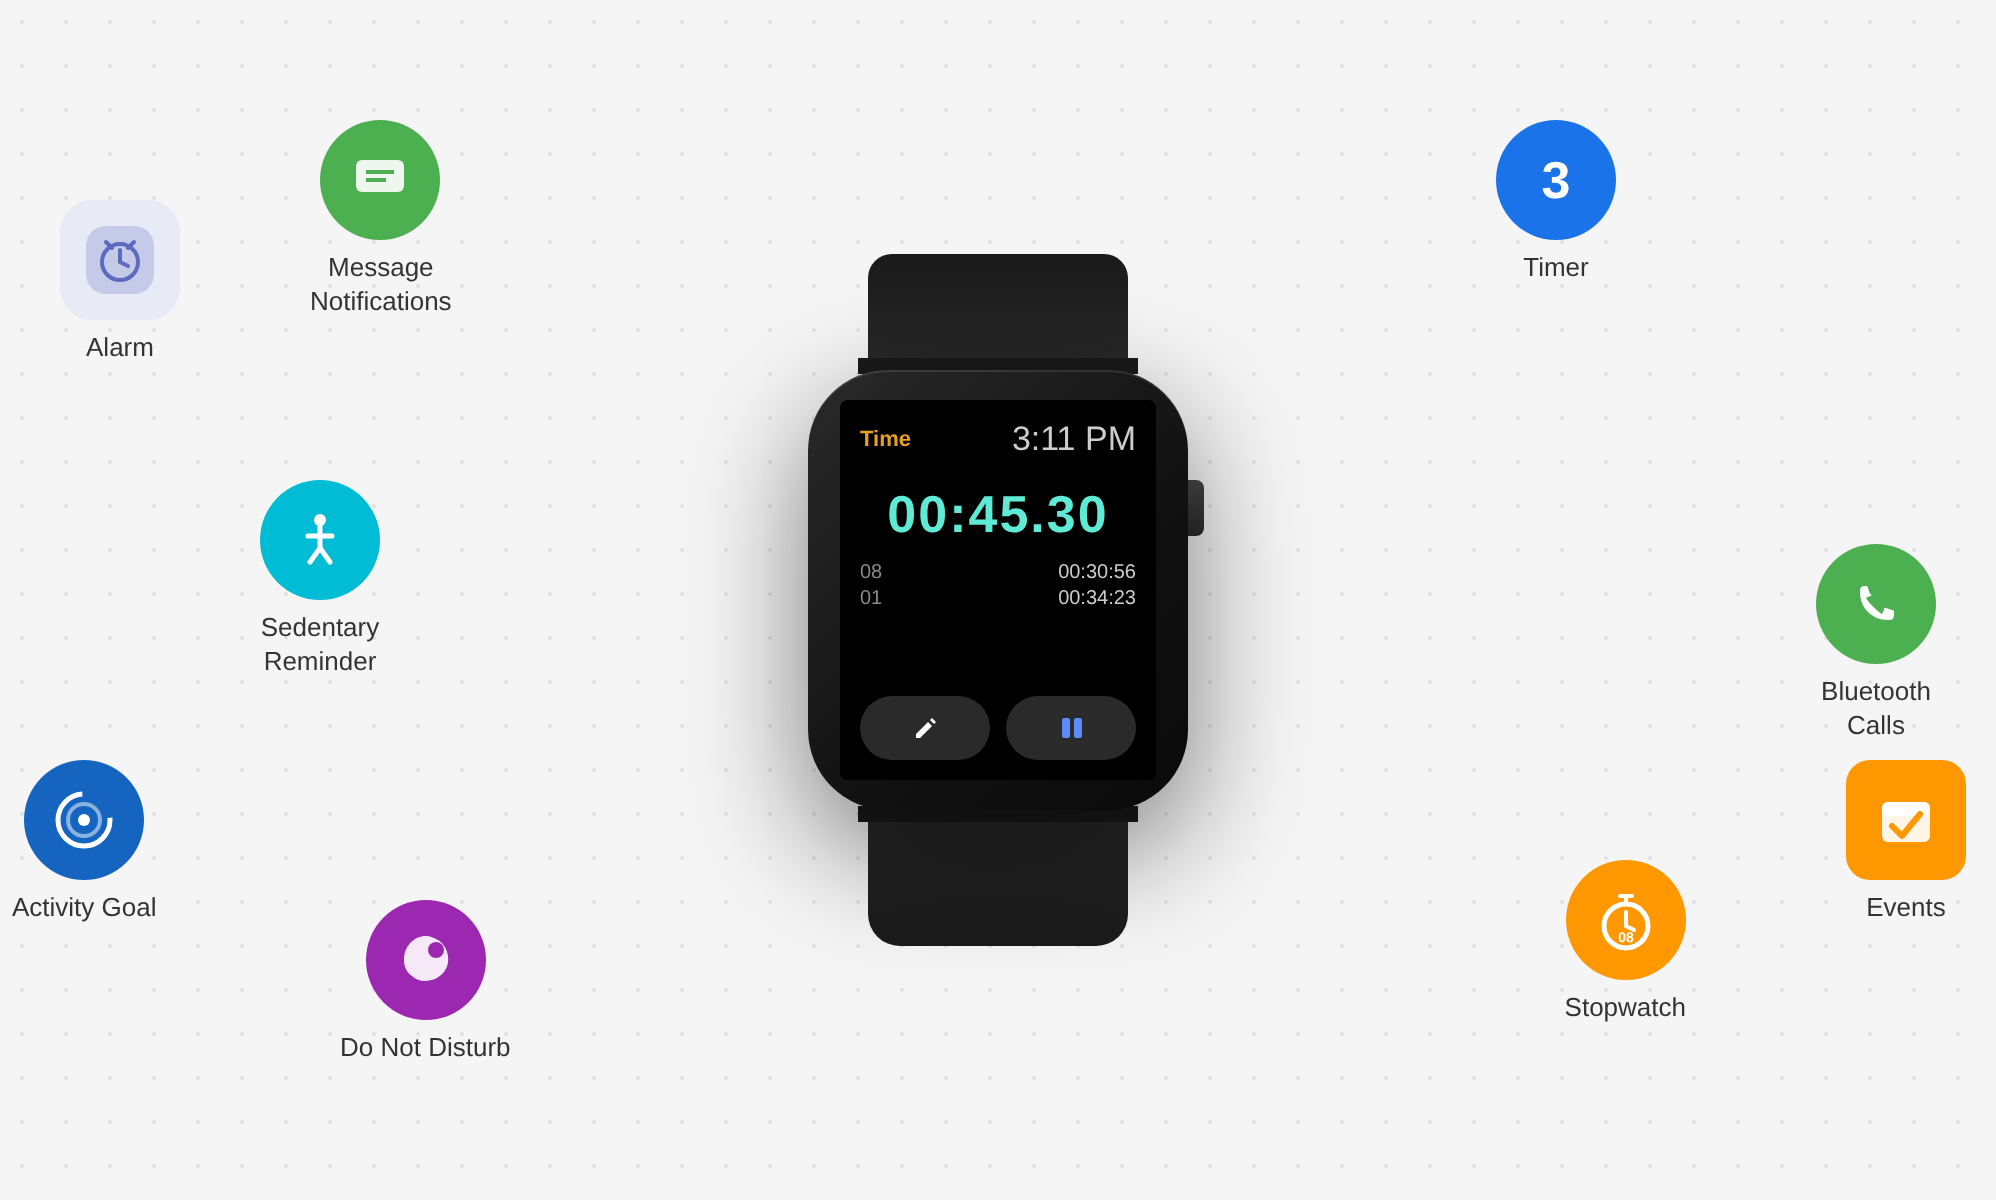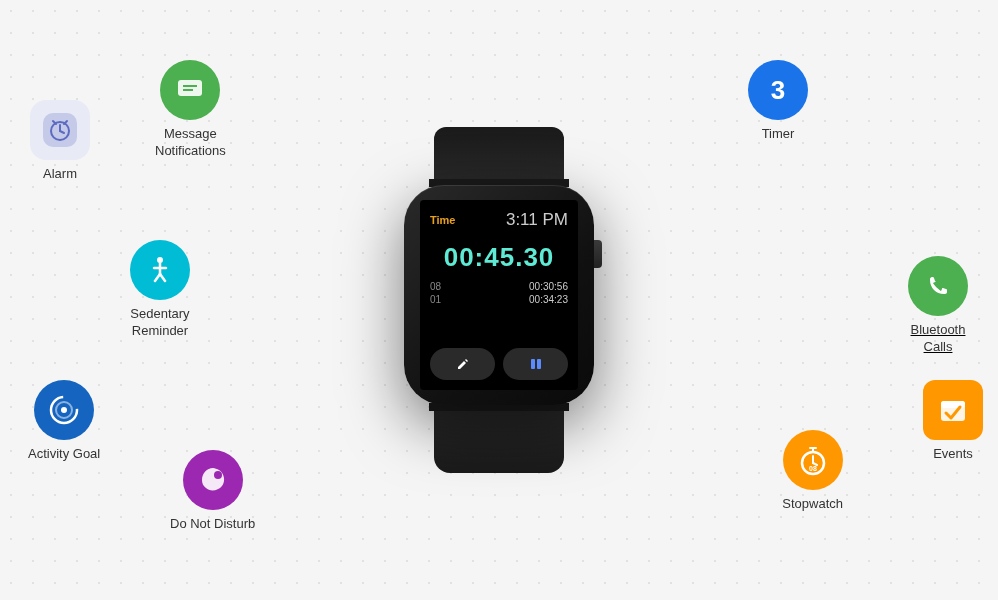--- a/index.html
+++ b/index.html
@@ -55,26 +55,26 @@
       font-size: 13px;
       color: #333;
       font-weight: 500;
       line-height: 1.3;
     }
 
     
     .feat-alarm { top: 100px; left: 30px; }
     .feat-message { top: 60px; left: 155px; }
     .feat-sedentary { top: 240px; left: 130px; }
-    .feat-activity { top: 380px; left: 28px; text-align: center; }
+    .feat-activity { top: 380px; left: 6px; text-align: center; }
     .feat-donotdisturb { top: 450px; left: 170px; }
 
     .feat-timer { top: 60px; right: 190px; }
     .feat-weather { top: 100px; right: 20px; }
-    .feat-bluetooth { top: 256px; right: 30px; text-decoration: underline; }
+    .feat-bluetooth { top: 272px; right: 30px; }
     .feat-stopwatch { top: 430px; right: 155px; }
     .feat-events { top: 380px; right: 15px; }
 
     
     .icon-alarm { background: #e8eaf6; color: #5c6bc0; }
     .icon-message { background: #4CAF50; color: white; }
     .icon-sedentary { background: #00bcd4; color: white; }
     .icon-donotdisturb { background: #9c27b0; color: white; }
     .icon-timer { background: #1565c0; color: white; border-radius: 50% !important; }
     .icon-weather { background: #90caf9; color: white; }

